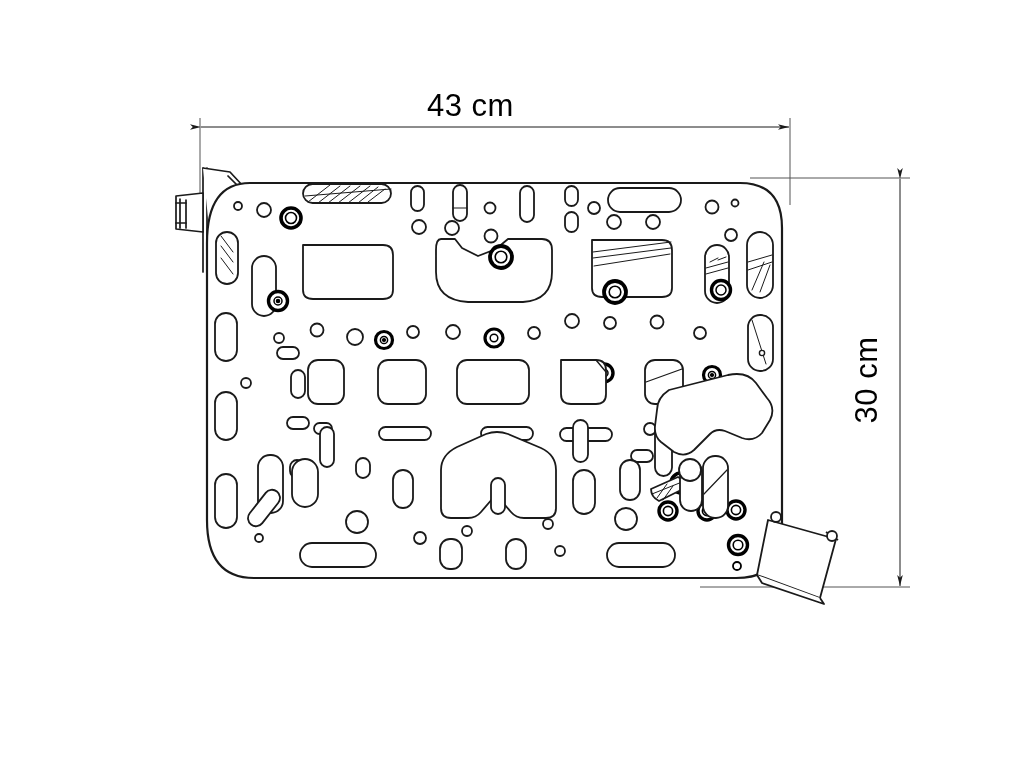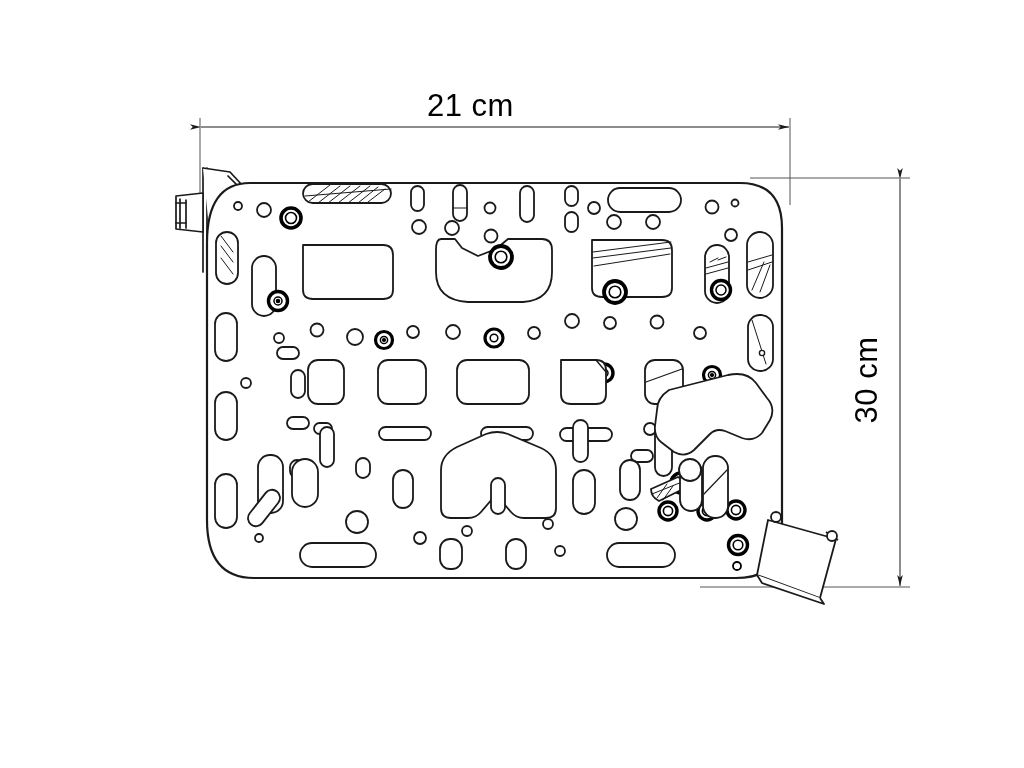--- a/index.html
+++ b/index.html
@@ -335,17 +335,17 @@
 
       <rect x="300" y="543" width="76" height="24" rx="12"></rect>
       <rect x="440" y="539" width="22" height="30" rx="10"></rect>
       <rect x="506" y="539" width="20" height="30" rx="10"></rect>
       <rect x="607" y="543" width="68" height="24" rx="12"></rect>
       <rect x="256" y="487" width="16" height="42" rx="8" transform="rotate(38 264 508)"></rect>
     </g>
 
   </svg>
 
-  <div class="dim-text" id="dim-width-label">21 cm</div>
+  <div class="dim-text" id="dim-width-label">43 cm</div>
 
   <div class="dim-text" id="dim-height-label">30 cm</div>
 
 </div>
 
 </body></html>

